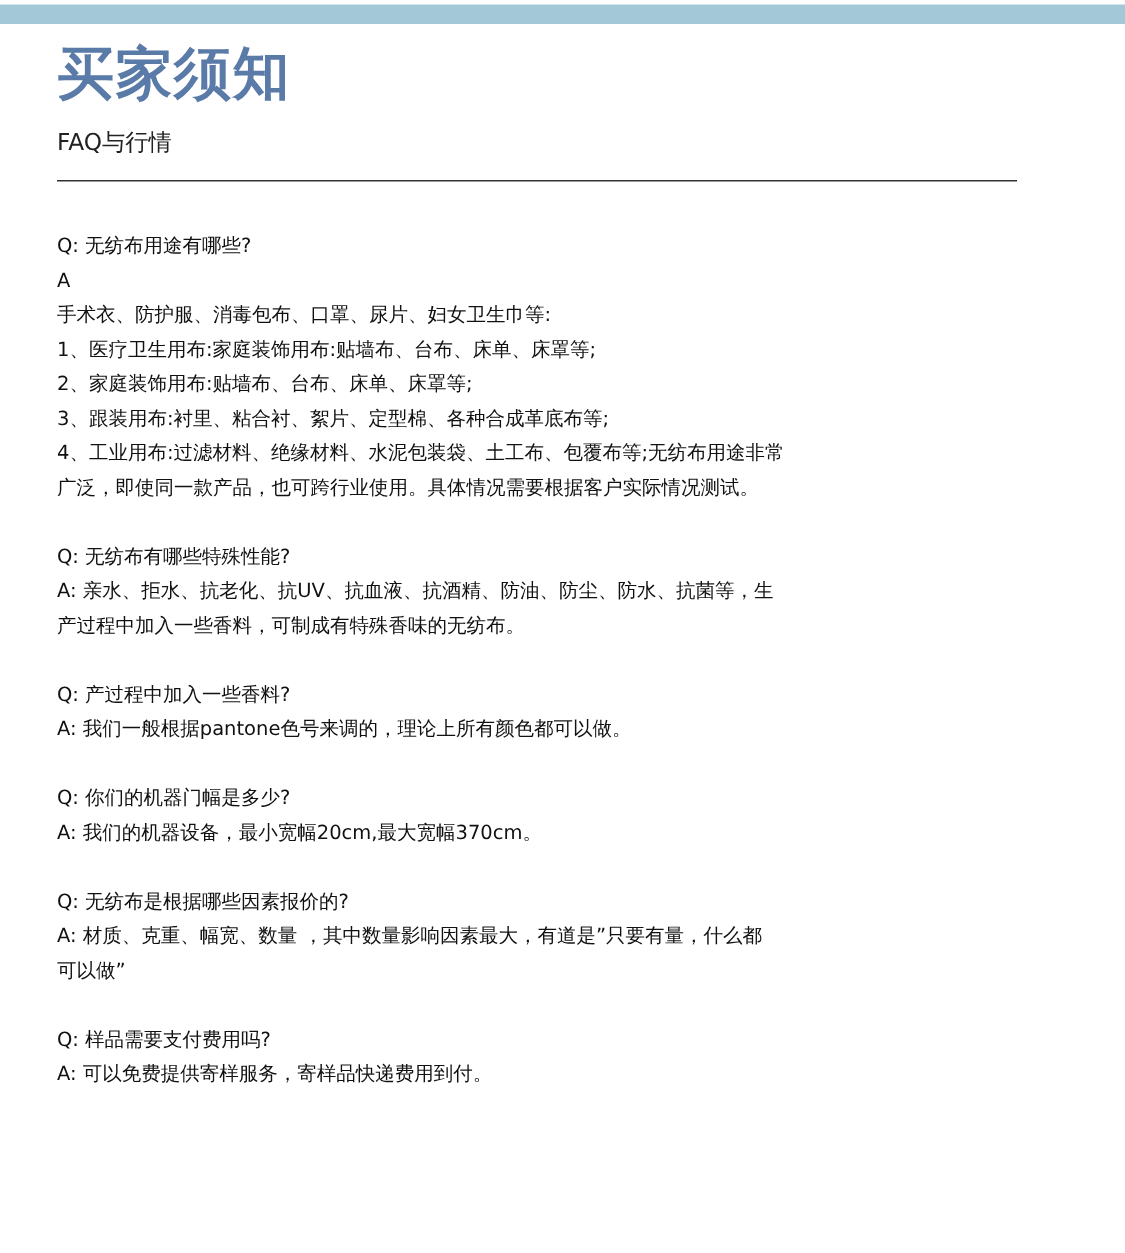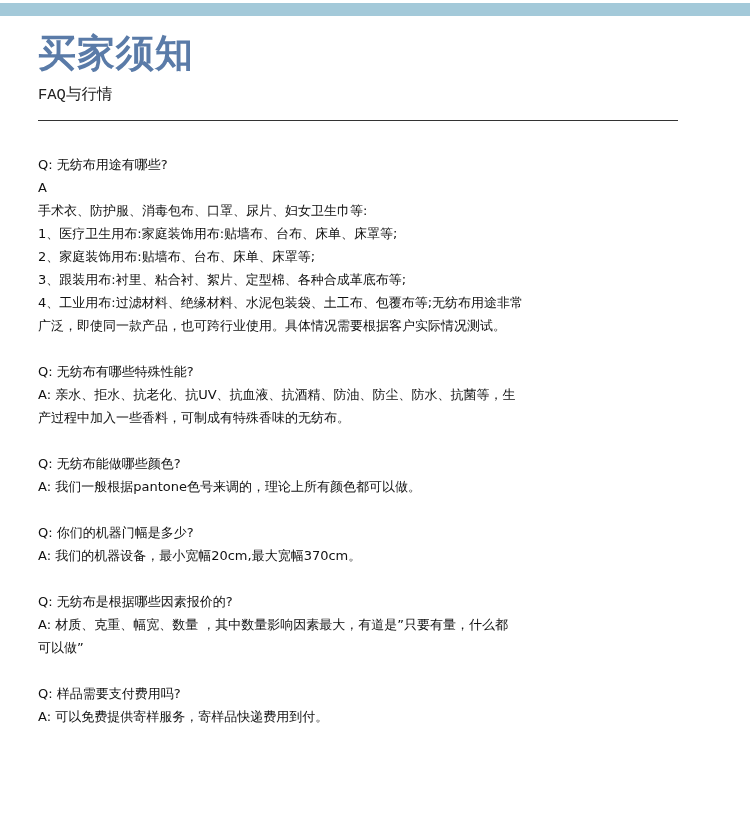--- a/index.html
+++ b/index.html
@@ -1,21 +1,21 @@
 <!DOCTYPE html>
 <html><head>
   <meta charset="utf-8">
   <style>
     html, body { margin: 0; padding: 0; background: #ffffff; }
     body { width: 750px; height: 835px; position: relative; overflow: hidden;
            font-family: "DejaVu Sans", "Liberation Sans", sans-serif; color: #111; }
     .top-bar { position: absolute; left: 0; top: 3px; width: 750px; height: 13px; background: #a3c9d9; }
     .title { position: absolute; left: 38px; top: 30px; font-size: 38px; font-weight: bold;
-             color: #5a7ba8; letter-spacing: 1px; line-height: 46px; margin: 0; }
-    .subtitle { position: absolute; left: 38px; top: 84px; font-size: 15.5px; line-height: 22px; color: #222; font-family: Liberation Mono, monospace; }
+             color: #5a7ba8; letter-spacing: 1px; line-height: 46px; margin: 0; font-family: Liberation Mono, monospace; }
+    .subtitle { position: absolute; left: 38px; top: 84px; font-size: 15.5px; line-height: 22px; color: #222; }
     .divider { position: absolute; left: 38px; top: 120px; width: 640px; height: 0; border-top: 1px solid #333; }
     .faq { position: absolute; left: 38px; top: 153px; width: 700px; font-size: 13px; line-height: 23px; }
     .faq-block { margin-bottom: 23px; }
     .faq-line { display: block; white-space: pre-wrap; }
   </style>
 </head>
 <body>
 
 <div class="top-bar"></div>
 <h1 class="title">买家须知</h1>
@@ -32,21 +32,21 @@
       <span class="faq-line">3、跟装用布:衬里、粘合衬、絮片、定型棉、各种合成革底布等;</span>
       <span class="faq-line">4、工业用布:过滤材料、绝缘材料、水泥包装袋、土工布、包覆布等;无纺布用途非常</span>
       <span class="faq-line">广泛，即使同一款产品，也可跨行业使用。具体情况需要根据客户实际情况测试。</span>
     </div>
     <div class="faq-block">
       <span class="faq-line">Q: 无纺布有哪些特殊性能?</span>
       <span class="faq-line">A: 亲水、拒水、抗老化、抗UV、抗血液、抗酒精、防油、防尘、防水、抗菌等，生</span>
       <span class="faq-line">产过程中加入一些香料，可制成有特殊香味的无纺布。</span>
     </div>
     <div class="faq-block">
-      <span class="faq-line">Q: 无纺布能做哪些颜色?</span>
+      <span class="faq-line">Q: 产过程中加入一些香料?</span>
       <span class="faq-line">A: 我们一般根据pantone色号来调的，理论上所有颜色都可以做。</span>
     </div>
     <div class="faq-block">
       <span class="faq-line">Q: 你们的机器门幅是多少?</span>
       <span class="faq-line">A: 我们的机器设备，最小宽幅20cm,最大宽幅370cm。</span>
     </div>
     <div class="faq-block">
       <span class="faq-line">Q: 无纺布是根据哪些因素报价的?</span>
       <span class="faq-line">A: 材质、克重、幅宽、数量 ，其中数量影响因素最大，有道是”只要有量，什么都</span>
       <span class="faq-line">可以做”</span>

